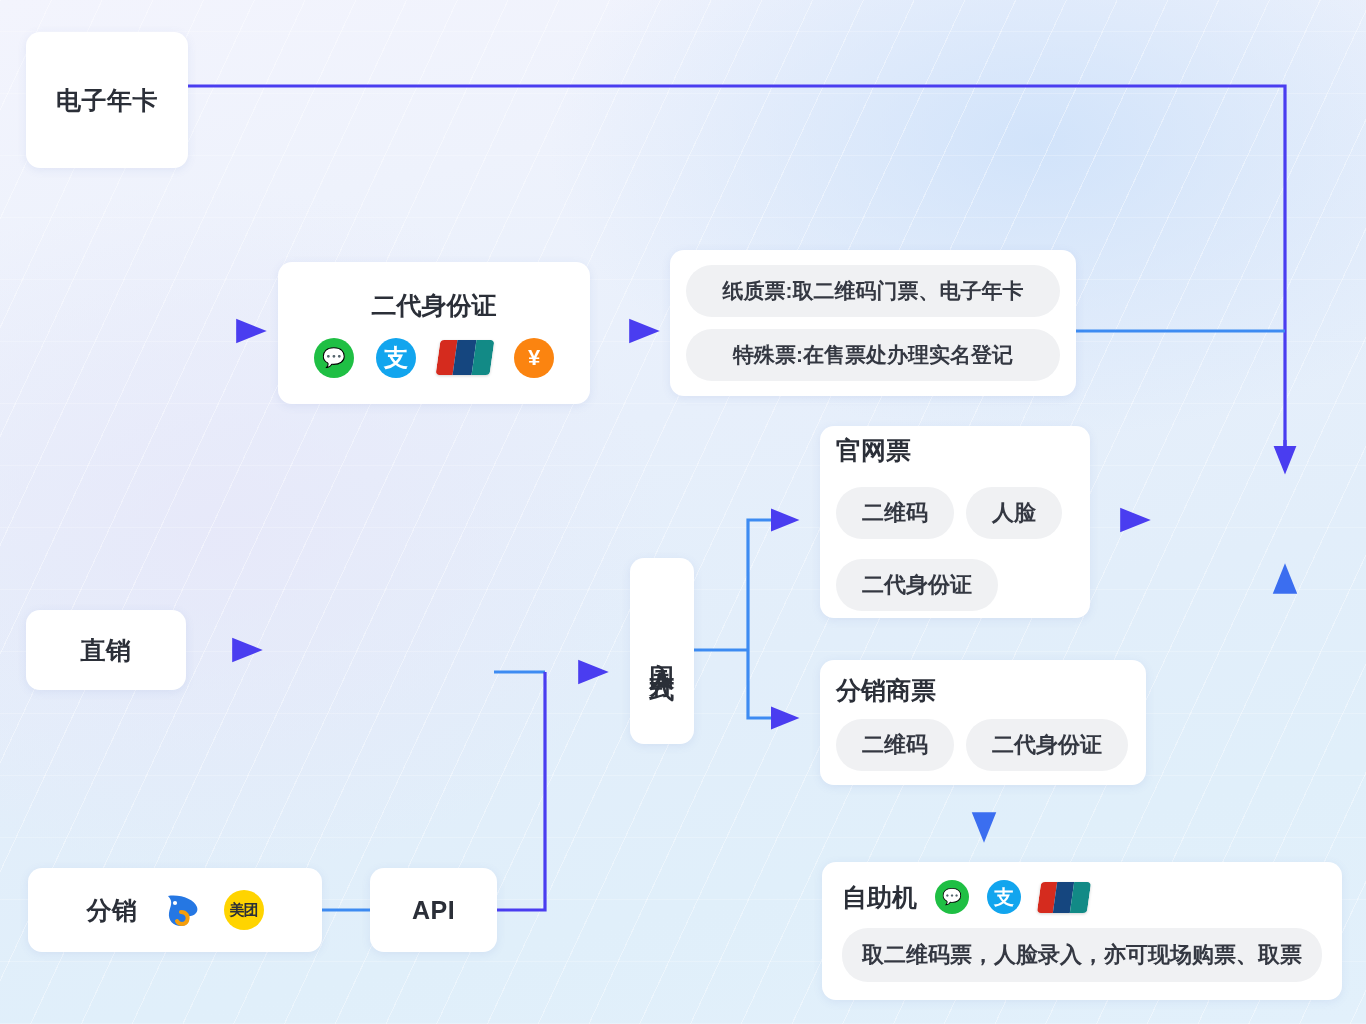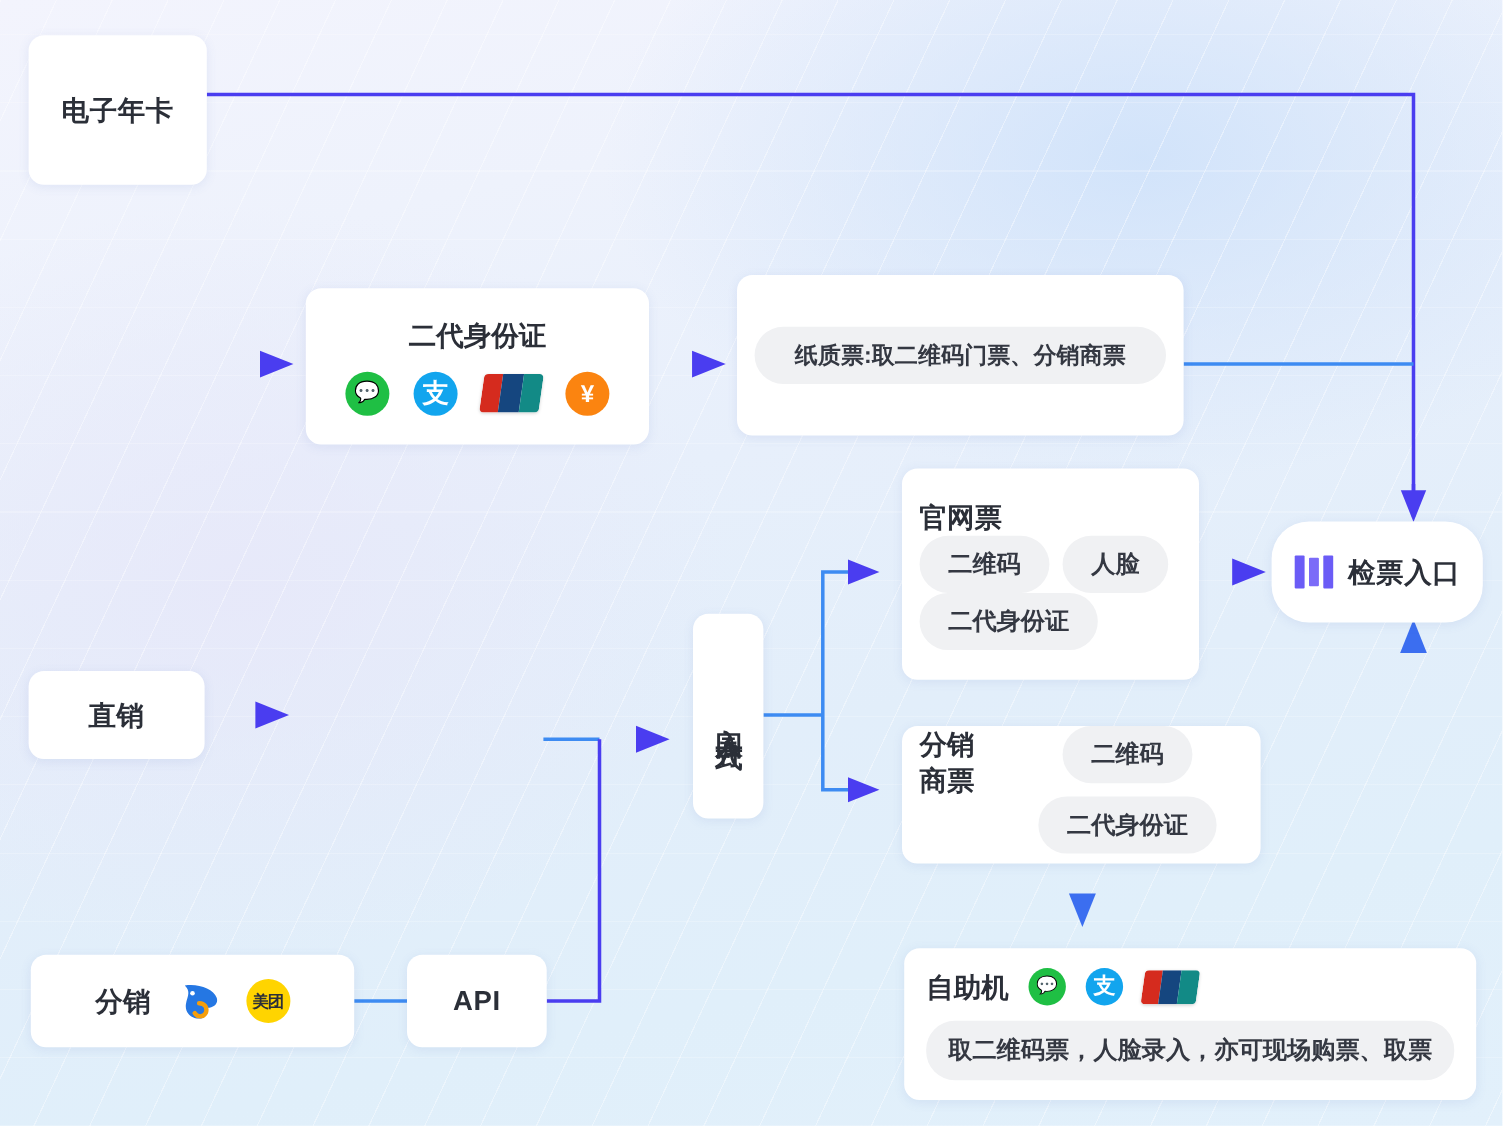--- a/index.html
+++ b/index.html
@@ -163,53 +163,46 @@
           <i class="up-b" style="width:19px;"></i>
           <i class="up-g" style="width:18px;"></i>
       </span>
       <span class="ico circle cash" style="width:40px;height:40px;">
         <span style="font-size:22px;">¥</span>
       </span>
     </div>
   </div>
 
   <div class="node" style="left:670px; top:250px; width:406px; height:146px; flex-direction:column; gap:12px; padding:0 16px;">
-    <div class="tag wide" style="width:100%; text-align:center;">纸质票:取二维码门票、分销商票</div>
-  </div>
-
-  <div class="node" style="left:820px; top:426px; width:270px; height:192px; flex-direction:column; align-items:flex-start; justify-content:center; padding:0 16px; gap:0;">
+    <div class="tag wide" style="width:100%; text-align:center;">纸质票:取二维码门票、电子年卡</div>
+    <div class="tag wide" style="width:100%; text-align:center;">特殊票:在售票处办理实名登记</div>
+  </div>
+
+  <div class="node" style="left:820px; top:426px; width:270px; height:192px; flex-direction:column; align-items:flex-start; justify-content:center; padding:0 16px; gap:20px;">
     <span class="card-title">官网票</span>
     <div class="tagrow" style="gap:12px;">
       <span class="tag">二维码</span>
       <span class="tag">人脸</span>
     </div>
     <div class="tagrow">
       <span class="tag">二代身份证</span>
     </div>
   </div>
 
-  <div class="node pill" style="left:1156px; top:474px; width:192px; height:92px; gap:14px;">
-    <span class="gate">
-        <i></i>
-        <i class="mid"></i>
-        <i></i>
-      </span>
-    <span class="lbl">检票入口</span>
-  </div>
 
   <div class="node" style="left:26px; top:610px; width:160px; height:80px;text-align:center;">
     <span class="lbl">直销</span>
   </div>
 
 
   <div class="node" style="left:630px; top:558px; width:64px; height:186px;">
     <span class="vtext">入园方式</span>
   </div>
 
-  <div class="node" style="left:820px; top:660px; width:326px; height:125px; align-items:flex-start; justify-content:center; padding:0 16px; gap:12px;">
+  <div class="node" style="left:820px; top:660px; width:326px; height:125px; flex-direction:column; align-items:flex-start; justify-content:center; padding:0 16px; gap:12px;">
     <span class="card-title">分销商票</span>
     <div class="tagrow" style="gap:12px;">
       <span class="tag">二维码</span>
       <span class="tag">二代身份证</span>
     </div>
   </div>
 
   <div class="node" style="left:28px; top:868px; width:294px; height:84px; gap:22px;">
     <span class="lbl">分销</span>
     <span class="dolphin">

